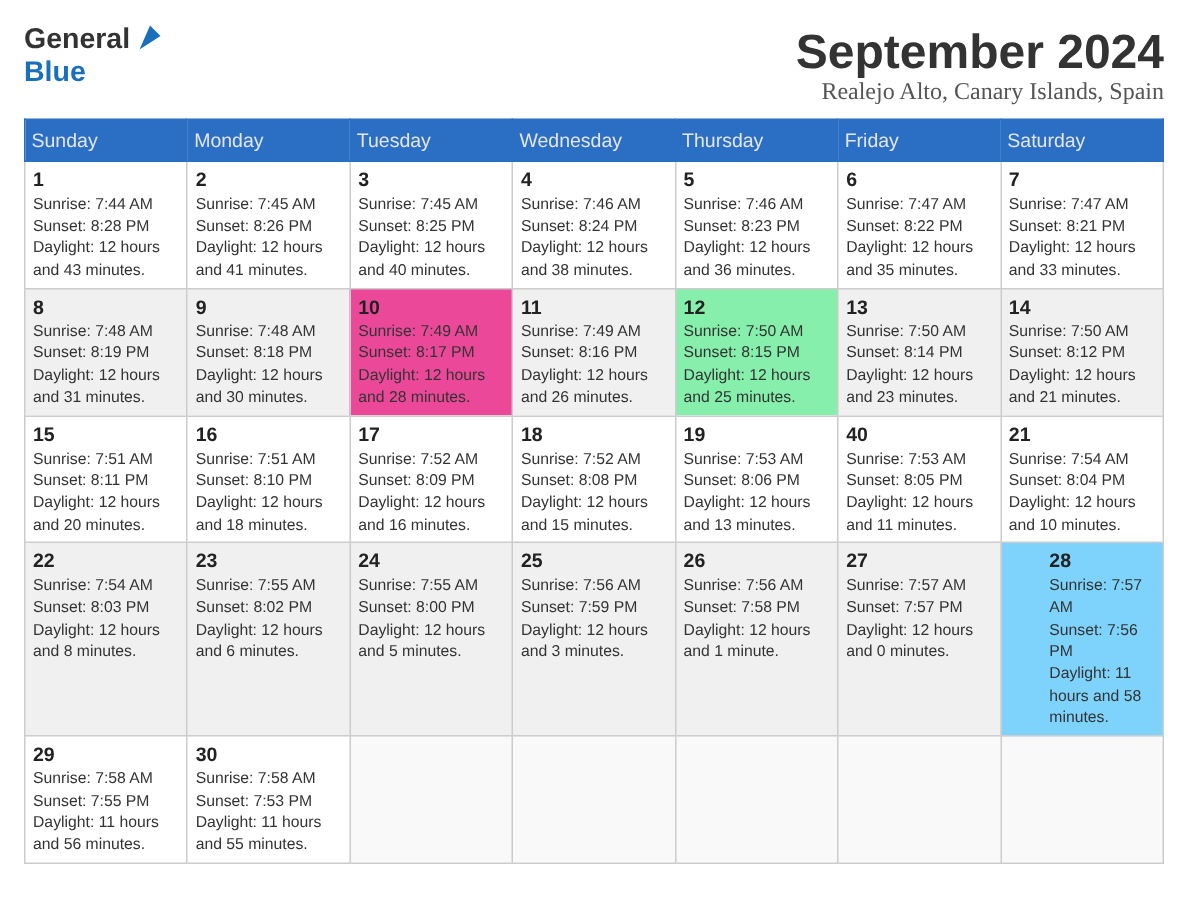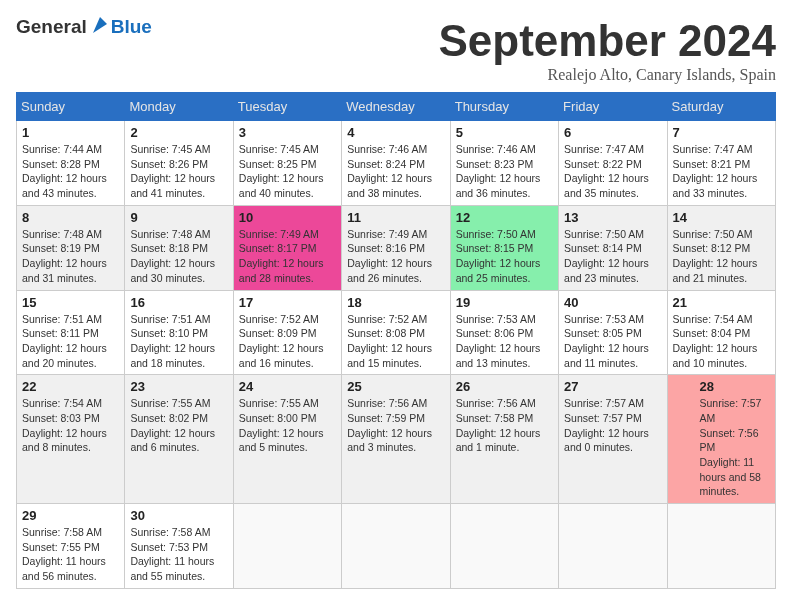--- a/index.html
+++ b/index.html
@@ -11,33 +11,33 @@
       padding: 16px;
     }
     .header-area {
       display: flex;
       justify-content: space-between;
       align-items: flex-start;
       margin-bottom: 8px;
     }
     .logo {
       display: flex;
-      flex-direction: row;
+      flex-direction: column;
       align-items: flex-start;
       justify-content: space-between;
     }
     .logo-line {
       display: flex;
       align-items: center;
     }
     .title-area {
       text-align: right;
     }
     .month-title {
-      font-size: 44px;
+      font-size: 32px;
       font-weight: bold;
       color: #333;
     }
     .location-title {
       font-size: 16px;
       color: #555;
       font-family: Liberation Serif, serif;
     }
     .calendar {
       width: 100%;
@@ -336,21 +336,21 @@
         </div>
       </td>
         <td style="background: rgb(240, 240, 240);">
         <span class="day-num">27</span>
         <div class="day-info">
           Sunrise: 7:57 AM<br>
           Sunset: 7:57 PM<br>
           Daylight: 12 hours and 0 minutes.
         </div>
       </td>
-        <td style="background: #fca5a5; padding-left: 32px;">
+        <td style="background: #7dd3fc; padding-left: 32px;">
         <span class="day-num">28</span>
         <div class="day-info">
           Sunrise: 7:57 AM<br>
           Sunset: 7:56 PM<br>
           Daylight: 11 hours and 58 minutes.
         </div>
       </td>
       </tr>
       <tr>
         <td>

